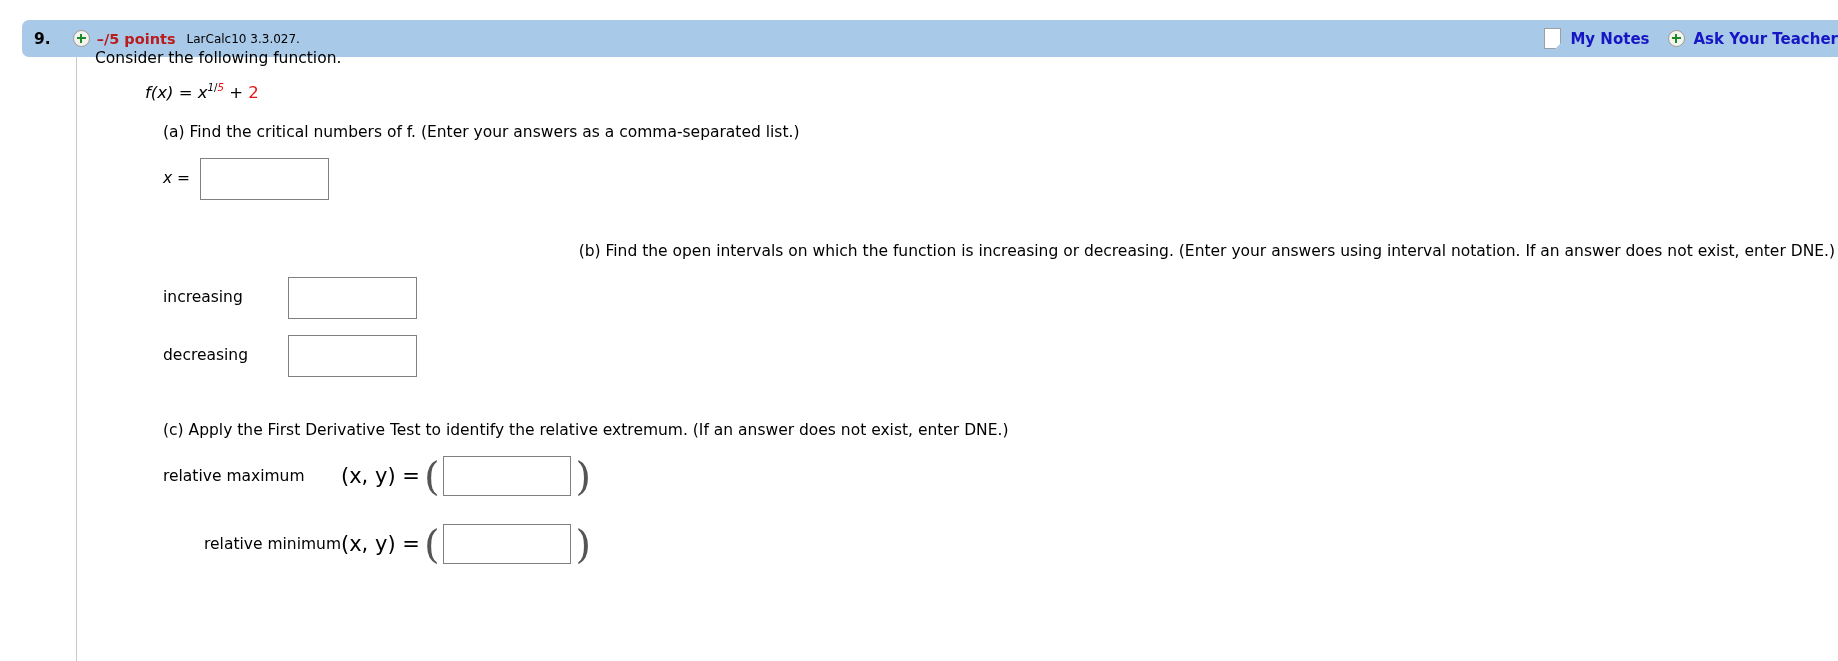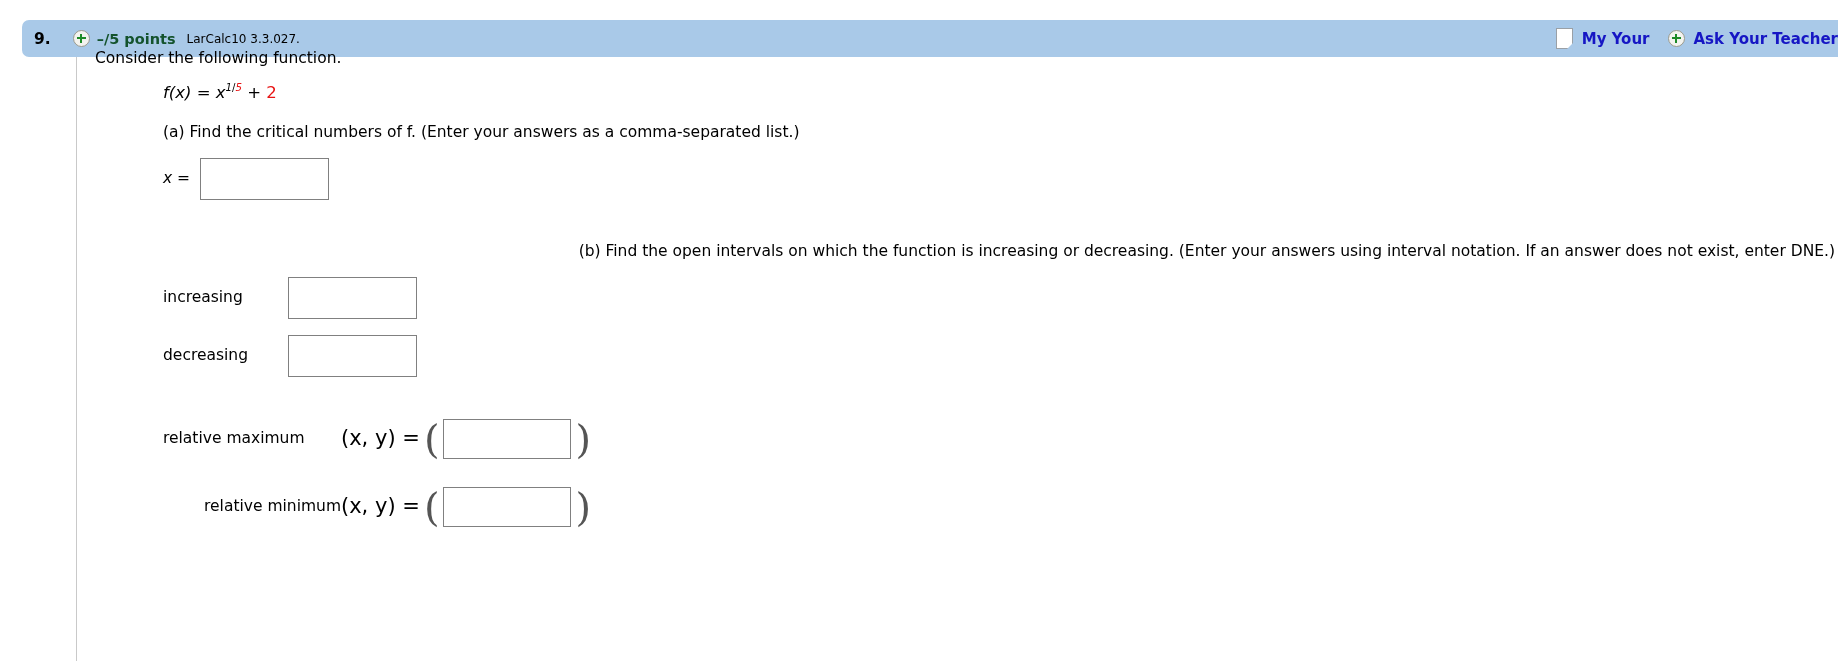--- a/index.html
+++ b/index.html
@@ -57,21 +57,21 @@
   }
   .plus-icon::before {
     left: 3px; right: 3px; top: 6px; height: 2.4px;
   }
   .plus-icon::after {
     top: 3px; bottom: 3px; left: 6px; width: 2.4px;
   }
   .points {
     font-weight: bold;
     font-size: 14.5px;
-    color: #14532d;
+    color: #b91c1c;
     margin-left: 7px;
   }
   .qref {
     font-size: 12px;
     color: #000;
     margin-left: 11px;
   }
   .bar-right {
     margin-left: auto;
     display: flex;
@@ -119,21 +119,21 @@
     position: absolute;
     left: 95px;
     top: 47px;
     width: 1740px;
     font-size: 15.5px;
     line-height: 1.5;
   }
   .line { margin: 0; padding: 0; }
   .consider { margin-bottom: 10px; }
   .formula {
-    margin-left: 68px;
+    margin-left: 50px;
     font-size: 16.5px;
     margin-bottom: 15px;
     white-space: nowrap;
   }
   .mi { font-style: italic; }
   .red { color: #e81313; }
   sup.frac {
     font-size: 0.62em;
     vertical-align: super;
     font-style: italic;
@@ -187,21 +187,21 @@
 <body>
 
 <div class="qbar">
   <span class="qnum">9.</span>
   <span class="plus-icon"></span>
   <span class="points">–/5 points</span>
   <span class="qref">LarCalc10 3.3.027.</span>
 
   <span class="bar-right">
     <span class="doc-icon"></span>
-    <span class="bar-link">My Your</span>
+    <span class="bar-link">My Notes</span>
     <span class="plus-icon"></span>
     <span class="bar-link last">Ask Your Teacher</span>
   </span>
 </div>
 
 <div class="rule"></div>
 
 <div class="content">
 
   <div class="line consider">Consider the following function.</div>
@@ -223,20 +223,21 @@
   <div class="line prompt" style="margin-bottom:14px;text-align:right;">(b) Find the open intervals on which the function is increasing or decreasing. (Enter your answers using interval notation. If an answer does not exist, enter DNE.)</div>
   <div class="ans-row" style="margin-bottom:16px;">
     <span class="lbl" style="width:125px;">increasing</span>
     <input class="box box-b" type="text" placeholder="" style="">
   </div>
   <div class="ans-row" style="margin-bottom:42px;">
     <span class="lbl" style="width:125px;">decreasing</span>
     <input class="box box-b" type="text" placeholder="" style="">
   </div>
 
+  <div class="line prompt" style="margin-bottom:14px;">(c) Apply the First Derivative Test to identify the relative extremum. (If an answer does not exist, enter DNE.)</div>
   <div class="ans-row" style="margin-bottom:28px;">
     <span class="lbl" style="width:178px;">relative maximum</span>
     <span class="xy">(x, y)  =</span>
     <span class="paren">(</span>
     <input class="box box-c" type="text" placeholder="" style="">
     <span class="paren">)</span>
   </div>
   <div class="ans-row">
     <span class="lbl" style="width:178px;text-align:right;">relative minimum</span>
     <span class="xy">(x, y)  =</span>

